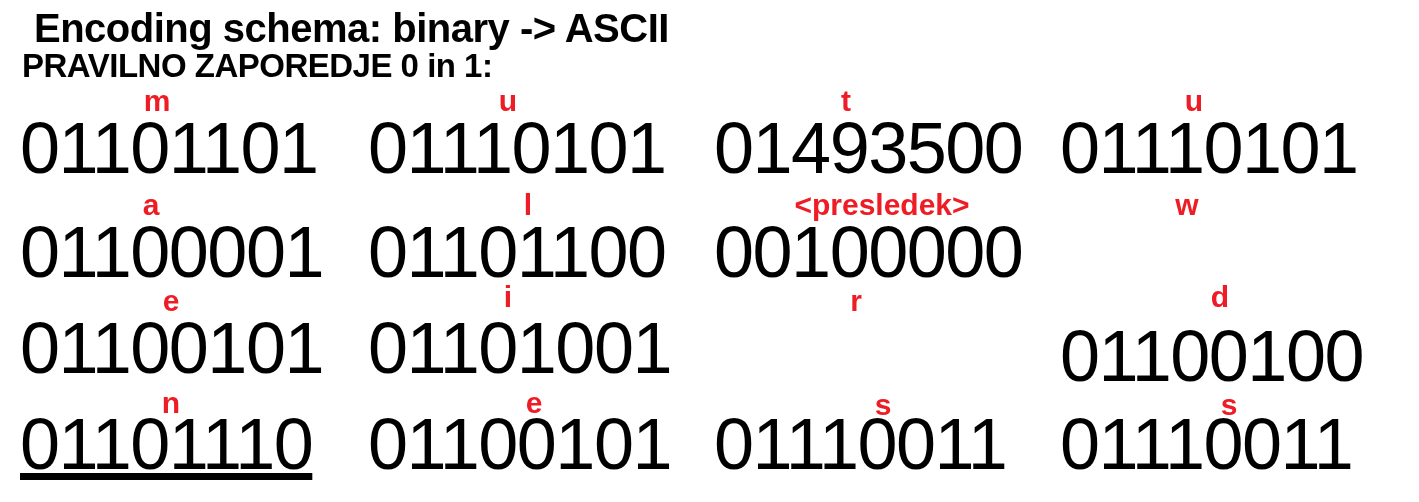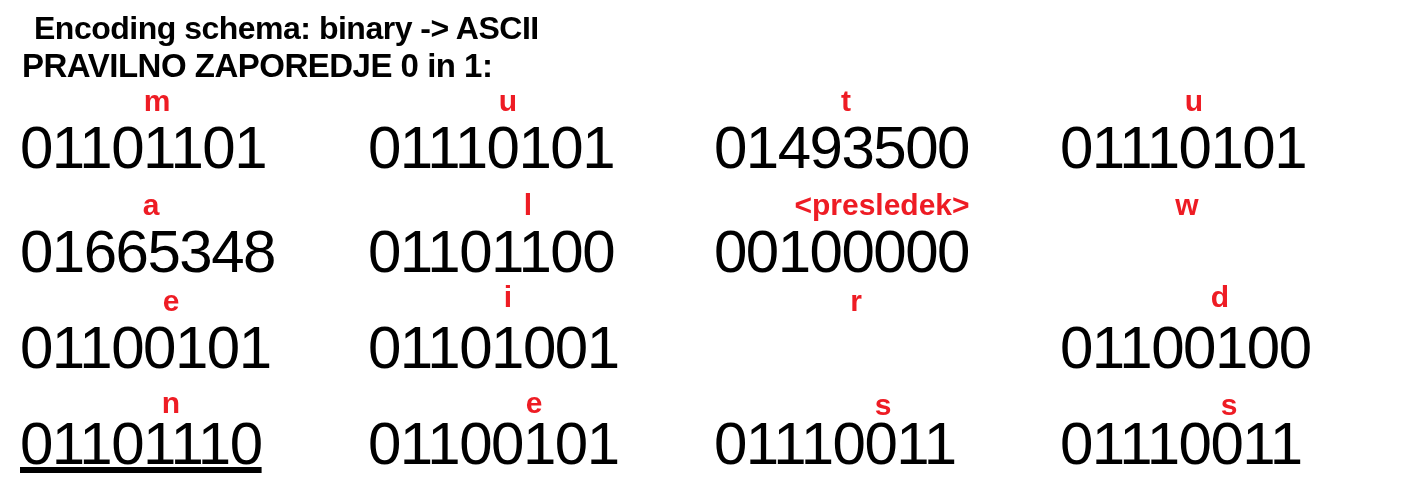--- a/index.html
+++ b/index.html
@@ -12,21 +12,21 @@
       height: 502px;
       position: relative;
       overflow: hidden;
       font-family: "Liberation Sans", "DejaVu Sans", sans-serif;
       color: #000000;
     }
     .title {
       position: absolute;
       left: 34px;
       top: 10px;
-      font-size: 32px;
+      font-size: 40px;
       font-weight: bold;
       line-height: 36px;
       white-space: nowrap;
       letter-spacing: -0.5px;
     }
     .subtitle {
       position: absolute;
       left: 22px;
       top: 48px;
       font-size: 33px;
@@ -53,21 +53,21 @@
       font-weight: bold;
       font-size: 30px;
       line-height: 30px;
       white-space: nowrap;
       transform: translateX(-50%);
     }
     .bits {
       position: absolute;
       left: 0;
       top: 28px;
-      font-size: 60px;
+      font-size: 72px;
       line-height: 72px;
       letter-spacing: -1.5px;
       white-space: nowrap;
       font-family: "Liberation Sans", "DejaVu Sans", sans-serif;
     }
   </style>
 </head>
 <body>
 
 <div class="title">Encoding schema: binary -&gt; ASCII</div>
@@ -88,21 +88,21 @@
   </div>
   <div class="cell" style="left:1040px;">
     <span class="letter" style="left:134px; top:2px;">u</span>
     <span class="bits">01110101</span>
   </div>
 </div>
 
 <div class="row" style="top:188px;">
   <div class="cell" style="left:0px;">
     <span class="letter" style="left:131px; top:2px;">a</span>
-    <span class="bits">01665348</span>
+    <span class="bits">01100001</span>
   </div>
   <div class="cell" style="left:348px;">
     <span class="letter" style="left:160px; top:2px;">l</span>
     <span class="bits">01101100</span>
   </div>
   <div class="cell" style="left:694px;">
     <span class="letter" style="left:168px; top:2px;">&lt;presledek&gt;</span>
     <span class="bits">00100000</span>
   </div>
   <div class="cell" style="left:1040px;">
@@ -117,21 +117,21 @@
   </div>
   <div class="cell" style="left:348px;">
     <span class="letter" style="left:140px; top:2px;">i</span>
     <span class="bits" style="top:32px;">01101001</span>
   </div>
   <div class="cell" style="left:694px;">
     <span class="letter" style="left:142px; top:6px;">r</span>
   </div>
   <div class="cell" style="left:1040px;">
     <span class="letter" style="left:160px; top:2px;">d</span>
-    <span class="bits" style="top:32px;">01100100</span>
+    <span class="bits" style="top:40px;">01100100</span>
   </div>
 </div>
 
 <div class="row" style="top:382px;">
   <div class="cell" style="left:0px;">
     <span class="letter" style="left:151px; top:6px;">n</span>
     <span class="bits" style="top:26px;text-decoration:underline;">01101110</span>
   </div>
   <div class="cell" style="left:348px;">
     <span class="letter" style="left:166px; top:6px;">e</span>

